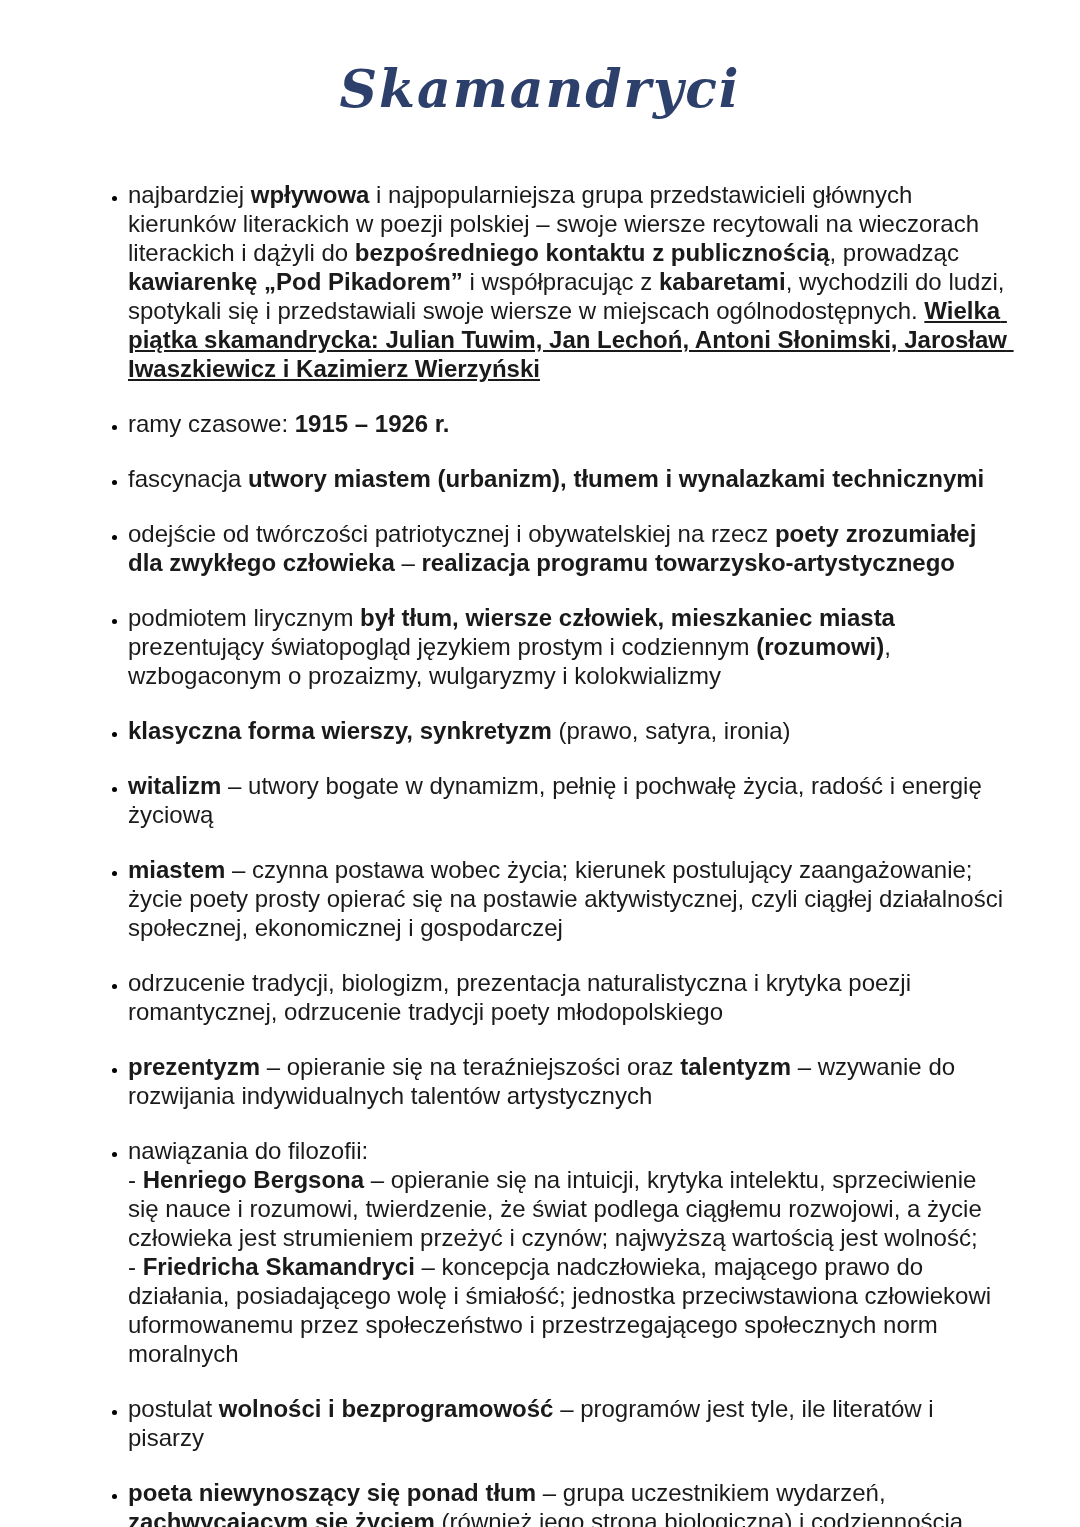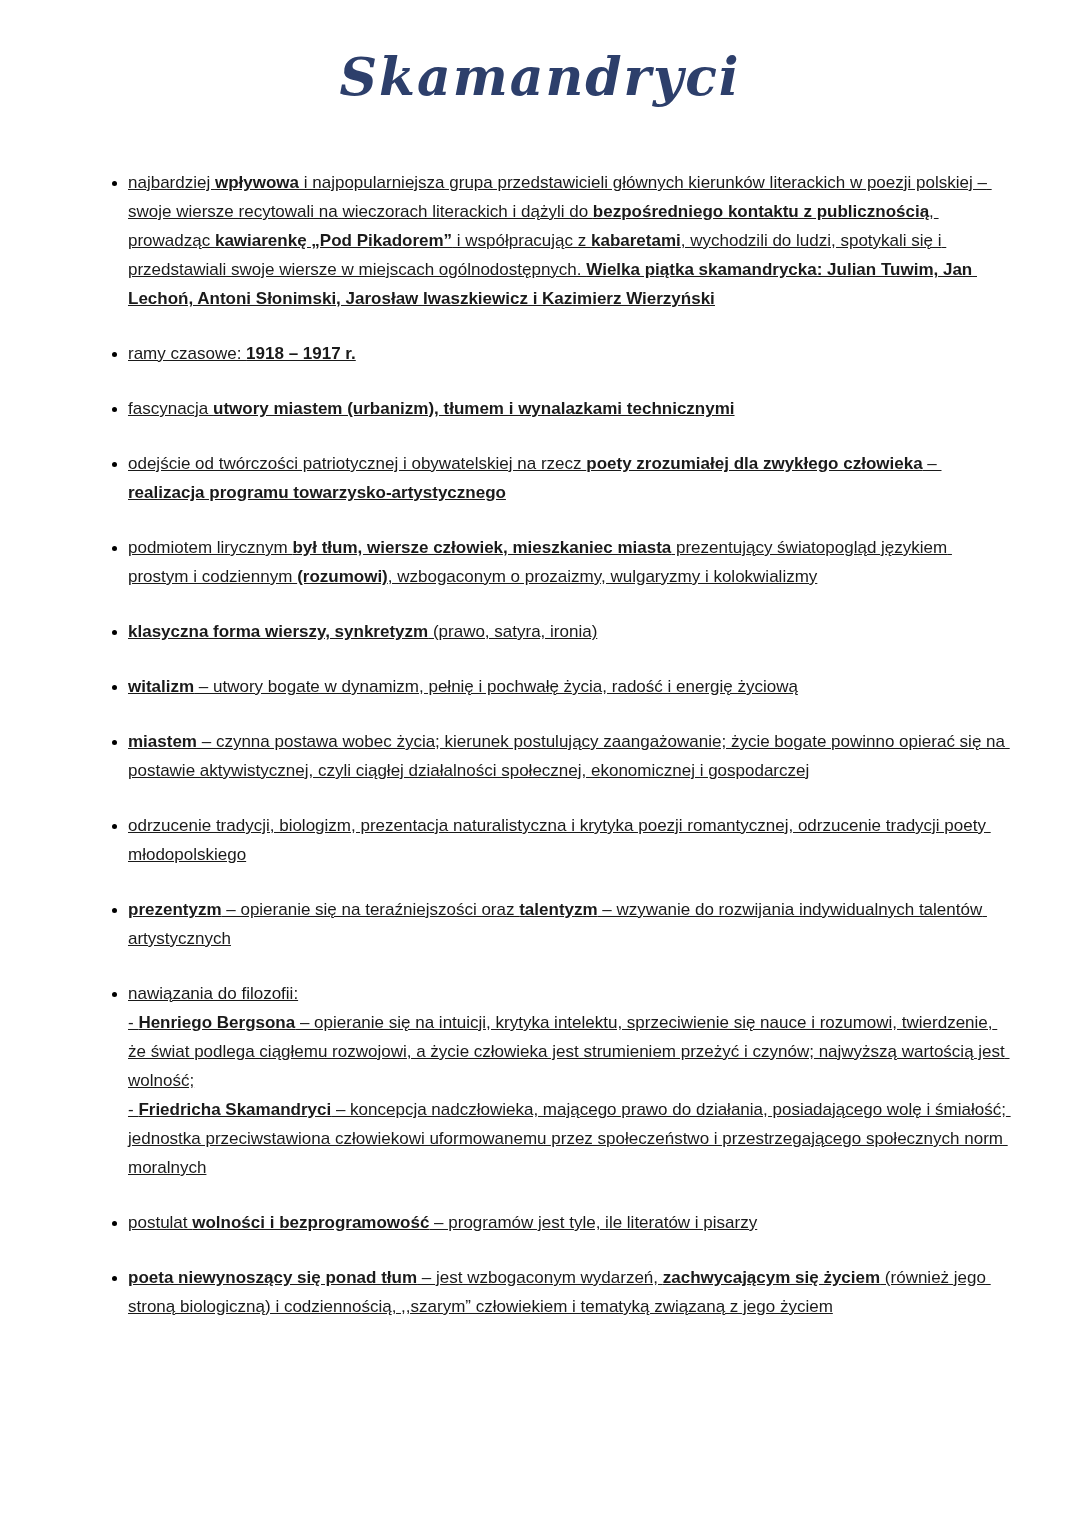--- a/index.html
+++ b/index.html
@@ -14,64 +14,63 @@
     font-family: "Liberation Sans", "DejaVu Sans", sans-serif;
     color: #1a1a1a;
     overflow: hidden;
   }
   .page {
     width: 100%;
     height: 100%;
     background: #ffffff;
   }
   .title {
-    margin: 44px 0 58px 0;
+    margin: 56px 0 58px 0;
     text-align: center;
     font-family: "DejaVu Serif", cursive;
     font-style: italic;
     font-weight: 700;
     font-size: 52px;
     line-height: 66px;
     letter-spacing: 2px;
     color: #2d3f6b;
   }
   ul.bullets {
     margin: 0;
     padding: 0 70px 0 128px;
     list-style: disc outside;
   }
   ul.bullets > li {
-    font-size: 17px;
+    font-size: 24px;
     line-height: 29px;
     margin-bottom: 26px;
     white-space: pre-wrap;
-    text-decoration: underline;
   }
   ul.bullets > li::marker {
     color: #000000;
     font-size: 15px;
   }
   .b { font-weight: 700; }
   .u { text-decoration: underline; }
 </style>
 </head>
 <body style="color: rgb(26, 26, 26); background: rgb(255, 255, 255);">
 
 <div class="page">
   <h1 class="title" style="color: rgb(45, 63, 107);">Skamandryci</h1>
   <ul class="bullets">
       <li><span>najbardziej </span><span class="b">wpływowa</span><span> i najpopularniejsza grupa przedstawicieli głównych kierunków literackich w poezji polskiej – swoje wiersze recytowali na wieczorach literackich i dążyli do </span><span class="b">bezpośredniego kontaktu z publicznością</span><span>, prowadząc </span><span class="b">kawiarenkę „Pod Pikadorem”</span><span> i współpracując z </span><span class="b">kabaretami</span><span>, wychodzili do ludzi, spotykali się i przedstawiali swoje wiersze w miejscach ogólnodostępnych. </span><span class="b u">Wielka piątka skamandrycka: Julian Tuwim, Jan Lechoń, Antoni Słonimski, Jarosław Iwaszkiewicz i Kazimierz Wierzyński</span></li>
-      <li><span>ramy czasowe: </span><span class="b">1918 – 1917 r.</span></li>
+      <li><span>ramy czasowe: </span><span class="b">1915 – 1926 r.</span></li>
       <li><span>fascynacja </span><span class="b">utwory miastem (urbanizm), tłumem i wynalazkami technicznymi</span></li>
       <li><span>odejście od twórczości patriotycznej i obywatelskiej na rzecz </span><span class="b">poety zrozumiałej dla zwykłego człowieka</span><span> – </span><span class="b">realizacja programu towarzysko-artystycznego</span></li>
       <li><span>podmiotem lirycznym </span><span class="b">był tłum, wiersze człowiek, mieszkaniec miasta</span><span> prezentujący światopogląd językiem prostym i codziennym </span><span class="b">(rozumowi)</span><span>, wzbogaconym o prozaizmy, wulgaryzmy i kolokwializmy</span></li>
       <li><span class="b">klasyczna forma wierszy, synkretyzm</span><span> (prawo, satyra, ironia)</span></li>
       <li><span class="b">witalizm</span><span> – utwory bogate w dynamizm, pełnię i pochwałę życia, radość i energię życiową</span></li>
-      <li><span class="b">miastem</span><span> – czynna postawa wobec życia; kierunek postulujący zaangażowanie; życie bogate powinno opierać się na postawie aktywistycznej, czyli ciągłej działalności społecznej, ekonomicznej i gospodarczej</span></li>
+      <li><span class="b">miastem</span><span> – czynna postawa wobec życia; kierunek postulujący zaangażowanie; życie poety prosty opierać się na postawie aktywistycznej, czyli ciągłej działalności społecznej, ekonomicznej i gospodarczej</span></li>
       <li><span>odrzucenie tradycji, biologizm, prezentacja naturalistyczna i krytyka poezji romantycznej, odrzucenie tradycji poety młodopolskiego</span></li>
       <li><span class="b">prezentyzm</span><span> – opieranie się na teraźniejszości oraz </span><span class="b">talentyzm</span><span> – wzywanie do rozwijania indywidualnych talentów artystycznych</span></li>
       <li><span>nawiązania do filozofii:
 - </span><span class="b">Henriego Bergsona</span><span> – opieranie się na intuicji, krytyka intelektu, sprzeciwienie się nauce i rozumowi, twierdzenie, że świat podlega ciągłemu rozwojowi, a życie człowieka jest strumieniem przeżyć i czynów; najwyższą wartością jest wolność;
 - </span><span class="b">Friedricha Skamandryci</span><span> – koncepcja nadczłowieka, mającego prawo do działania, posiadającego wolę i śmiałość; jednostka przeciwstawiona człowiekowi uformowanemu przez społeczeństwo i przestrzegającego społecznych norm moralnych</span></li>
       <li><span>postulat </span><span class="b">wolności i bezprogramowość</span><span> – programów jest tyle, ile literatów i pisarzy</span></li>
-      <li><span class="b">poeta niewynoszący się ponad tłum</span><span> – jest wzbogaconym wydarzeń, </span><span class="b">zachwycającym się życiem</span><span> (również jego stroną biologiczną) i codziennością, ,,szarym” człowiekiem i tematyką związaną z jego życiem</span></li>
+      <li><span class="b">poeta niewynoszący się ponad tłum</span><span> – grupa uczestnikiem wydarzeń, </span><span class="b">zachwycającym się życiem</span><span> (również jego stroną biologiczną) i codziennością, ,,szarym” człowiekiem i tematyką związaną z jego życiem</span></li>
     </ul>
 </div>
 
 </body></html>

